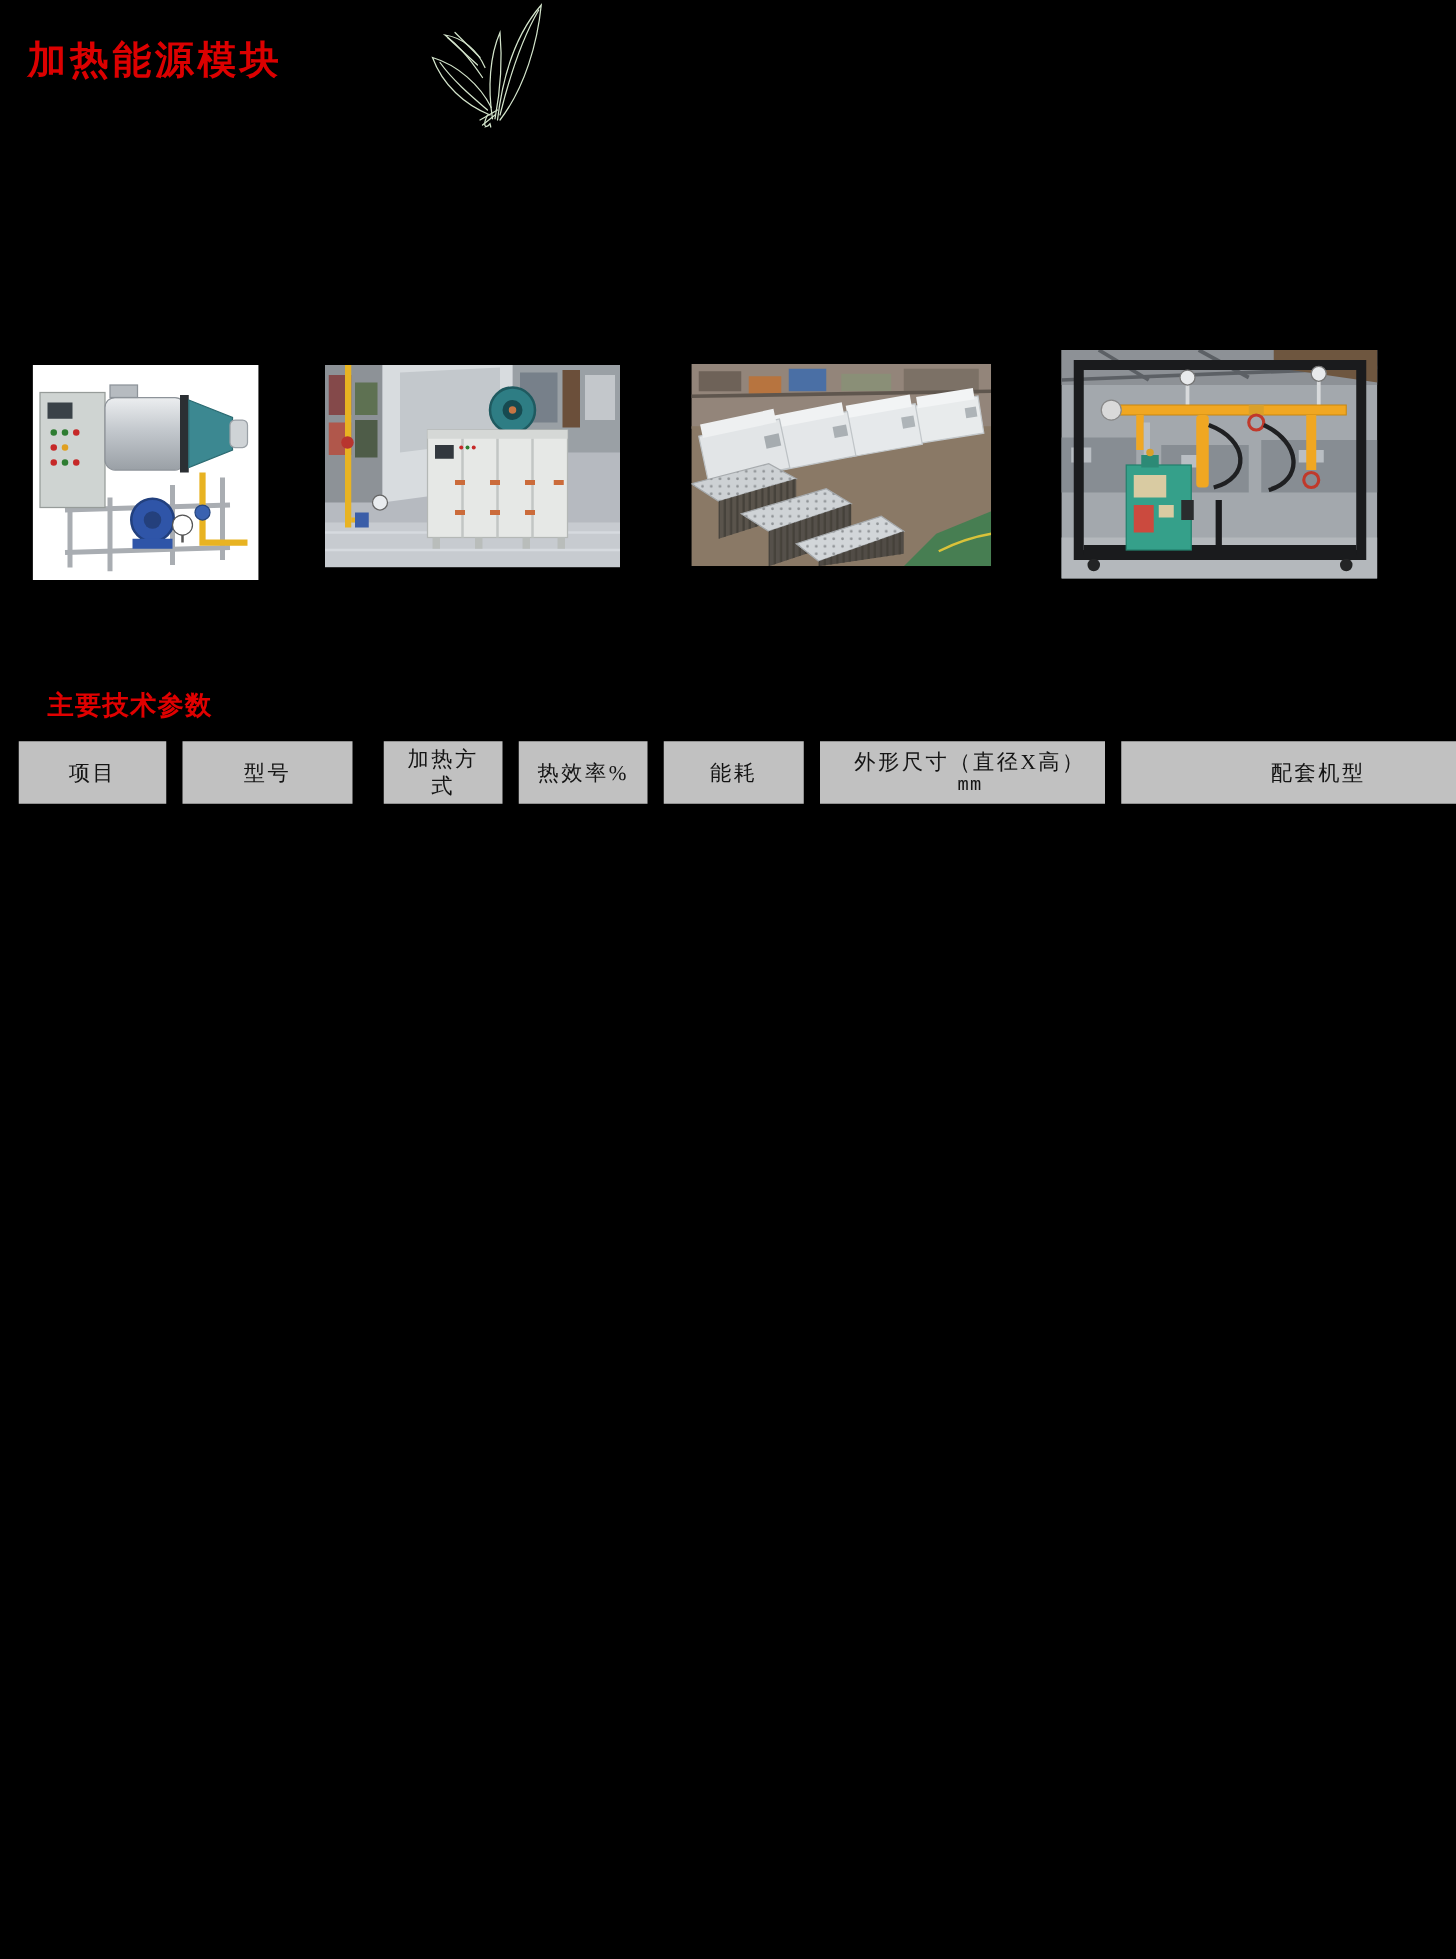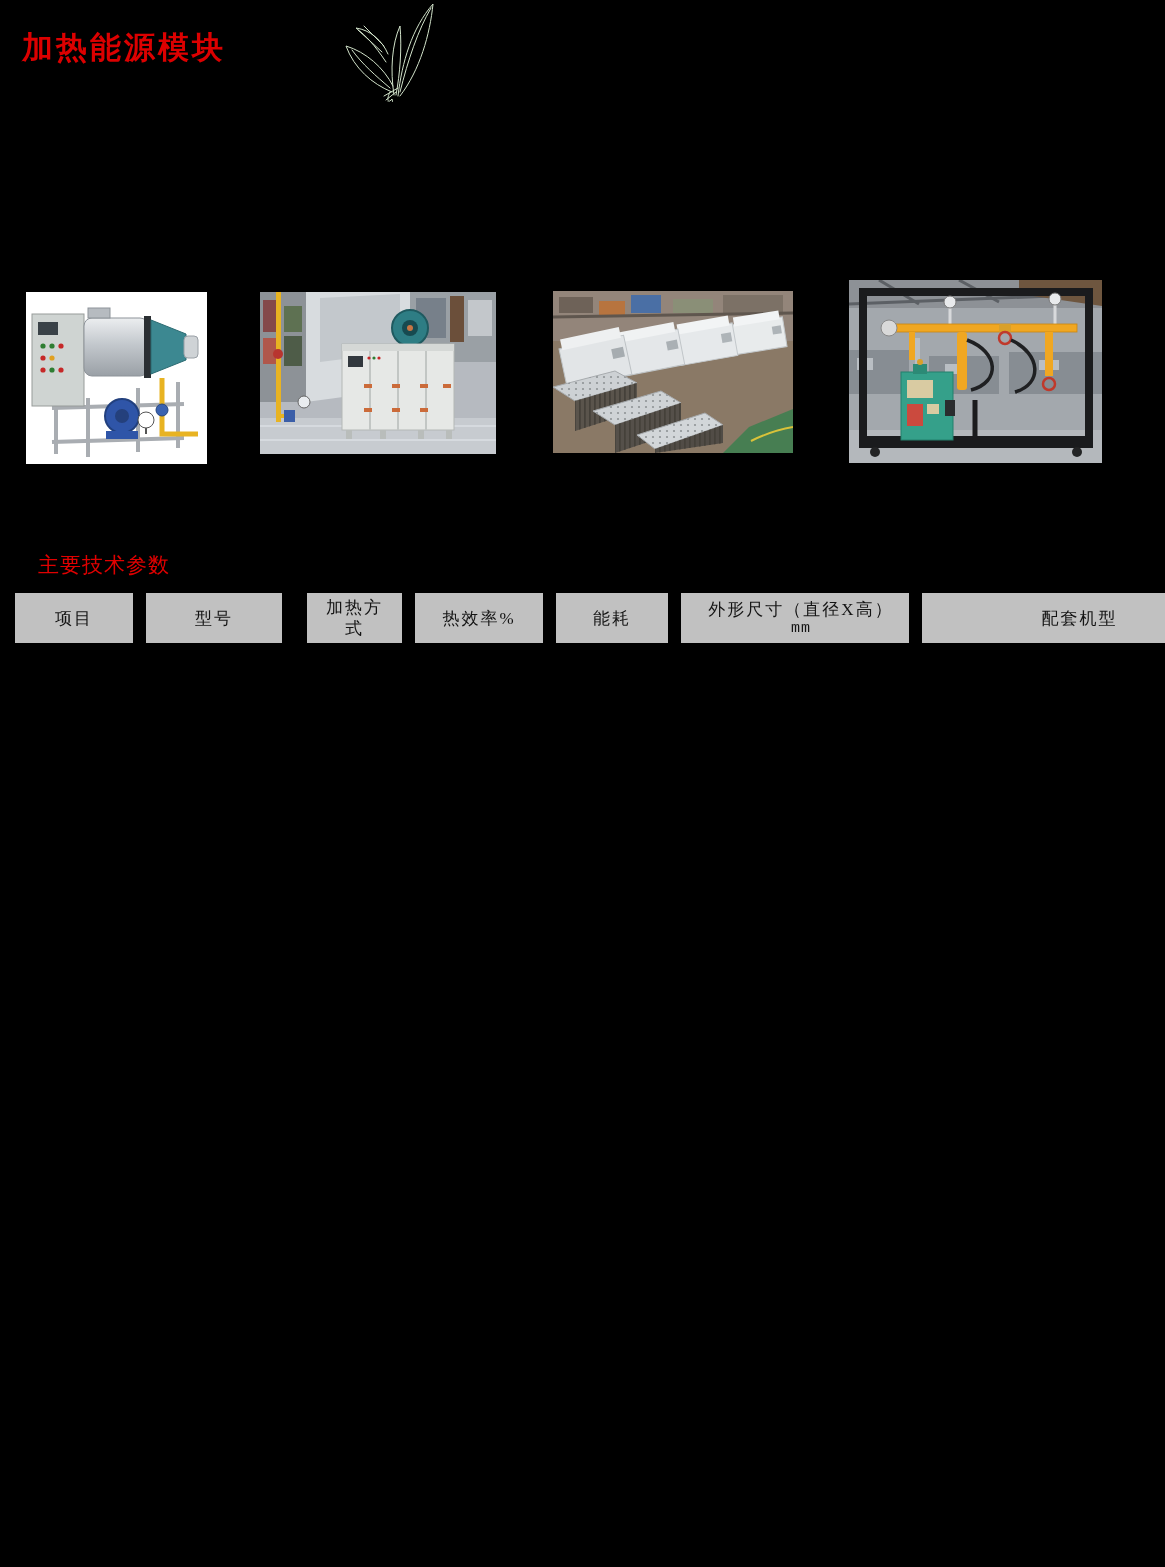--- a/index.html
+++ b/index.html
@@ -32,36 +32,36 @@
   .photo svg { display:block; width:100%; height:100%; }
   .photo-1 { left:26px;  top:292px; width:181px; height:172px; }
   .photo-2 { left:260px; top:292px; width:236px; height:162px; }
   .photo-3 { left:553px; top:291px; width:240px; height:162px; }
   .photo-4 { left:849px; top:280px; width:253px; height:183px; }
 
   
   .params-heading {
     position:absolute; left:38px; top:551px;
     font-family:"Liberation Sans", sans-serif;
-    font-weight:normal; font-size:21px; line-height:27px;
+    font-weight:bold; font-size:21px; line-height:27px;
     color:#e00000; letter-spacing:1px; white-space:nowrap;
   }
   .param-table {
     position:absolute; left:15px; top:593px;
     display:flex; gap:13px;
   }
   .param-table .cell {
     background:#c1c1c1; height:50px;
     display:flex; flex-direction:column;
     align-items:center; justify-content:center;
     color:#141414; font-size:17px; line-height:21px;
     letter-spacing:2px; text-align:center;
   }
   .c0 { width:118px; } .c1 { width:136px; } .c2 { width:95px;margin-left:12px; }
-  .c3 { width:128px;font-family:Liberation Serif, serif; } .c4 { width:112px; } .c5 { width:216px;padding-left:12px; }
+  .c3 { width:103px;font-family:Liberation Serif, serif; } .c4 { width:112px; } .c5 { width:216px;padding-left:12px; }
   .c6 { width:315px; }
   .c2 .label { display:block; max-width:66px; }
   .cell .sub {
     font-family:"Liberation Mono", monospace;
     font-size:15px; line-height:17px; letter-spacing:1px; font-weight:normal;
   }
 </style>
 </head>
 <body>
 

